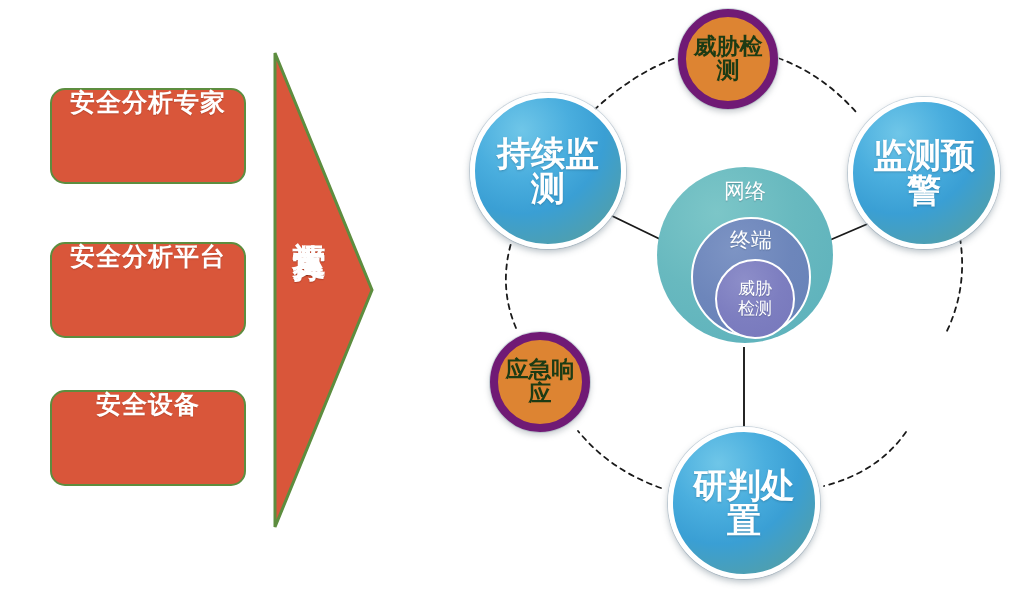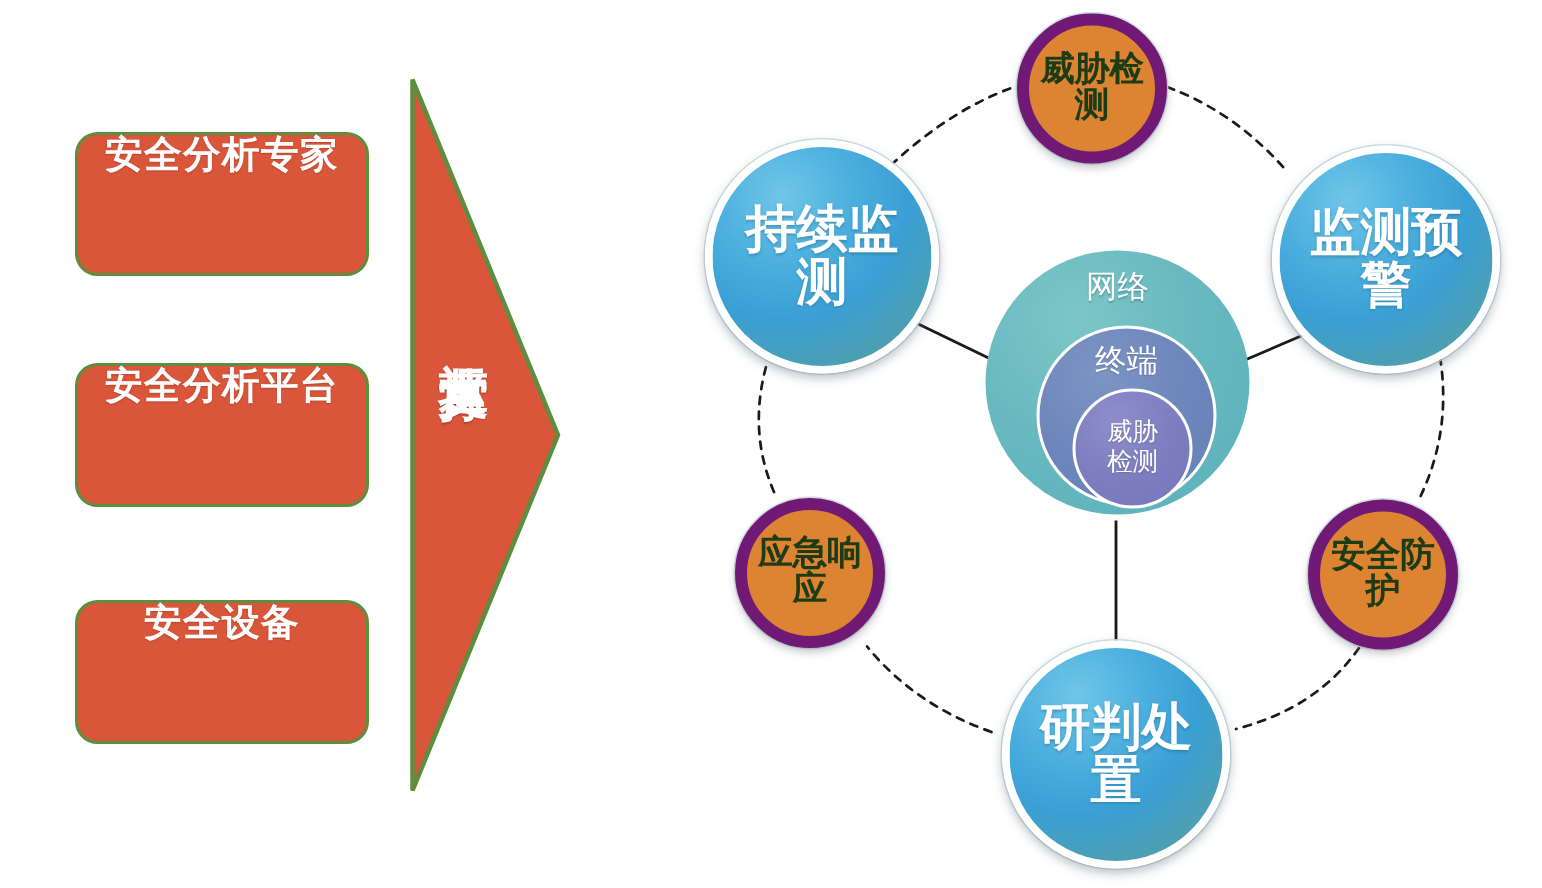--- a/index.html
+++ b/index.html
@@ -35,21 +35,21 @@
     color: #ffffff;
     font-size: 25px;
     font-weight: bold;
     letter-spacing: 1px;
     line-height: 1;
     text-shadow: 0 1px 1px rgba(120,40,20,0.35);
     white-space: nowrap;
   }
   #left-box-0 { top: 88px; }
   #left-box-1 { top: 242px; }
-  #left-box-2 { top: 400px; }
+  #left-box-2 { top: 390px; }
 
   
   #arrow-wrap {
     position: absolute;
     left: 268px;
     top: 46px;
     width: 112px;
     height: 488px;
   }
   #arrow-svg { display: block; }
@@ -226,23 +226,20 @@
   </div>
 
   <div class="node node-blue" style="left:848px; top:97px; width:152px; height:152px;">
     <span class="node-label">监测预警</span>
   </div>
 
   <div class="node node-orange" style="left:678px; top:9px; width:100px; height:100px;">
     <span class="node-label">威胁检测</span>
   </div>
 
-  <div class="node node-orange" style="left:872px; top:333px; width:100px; height:100px;">
-    <span class="node-label">安全防护</span>
-  </div>
 
   <div class="node node-orange" style="left:490px; top:332px; width:100px; height:100px;">
     <span class="node-label">应急响应</span>
   </div>
 
   <div id="core">
     <div class="ring" id="ring-outer">
       <span class="ring-label">网络</span>
     </div>
     <div class="ring" id="ring-mid">

